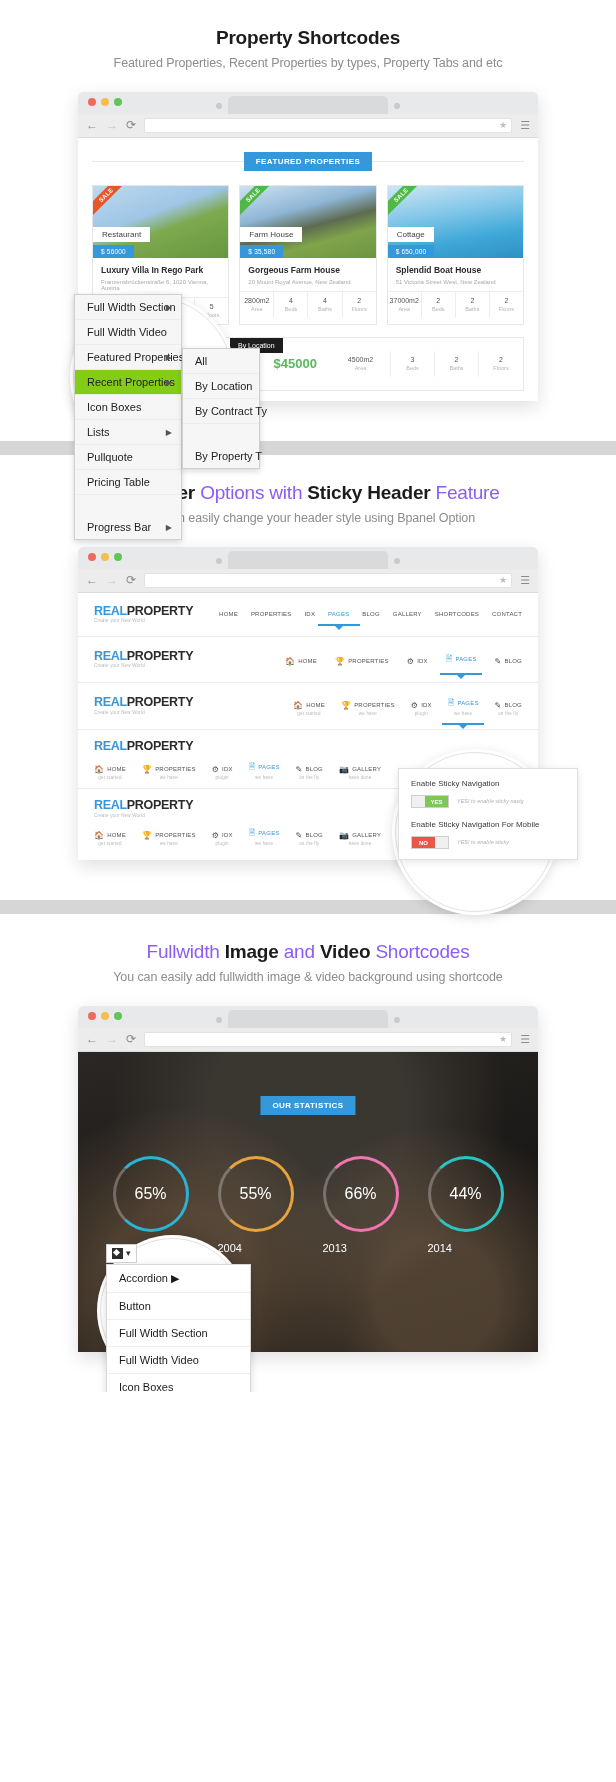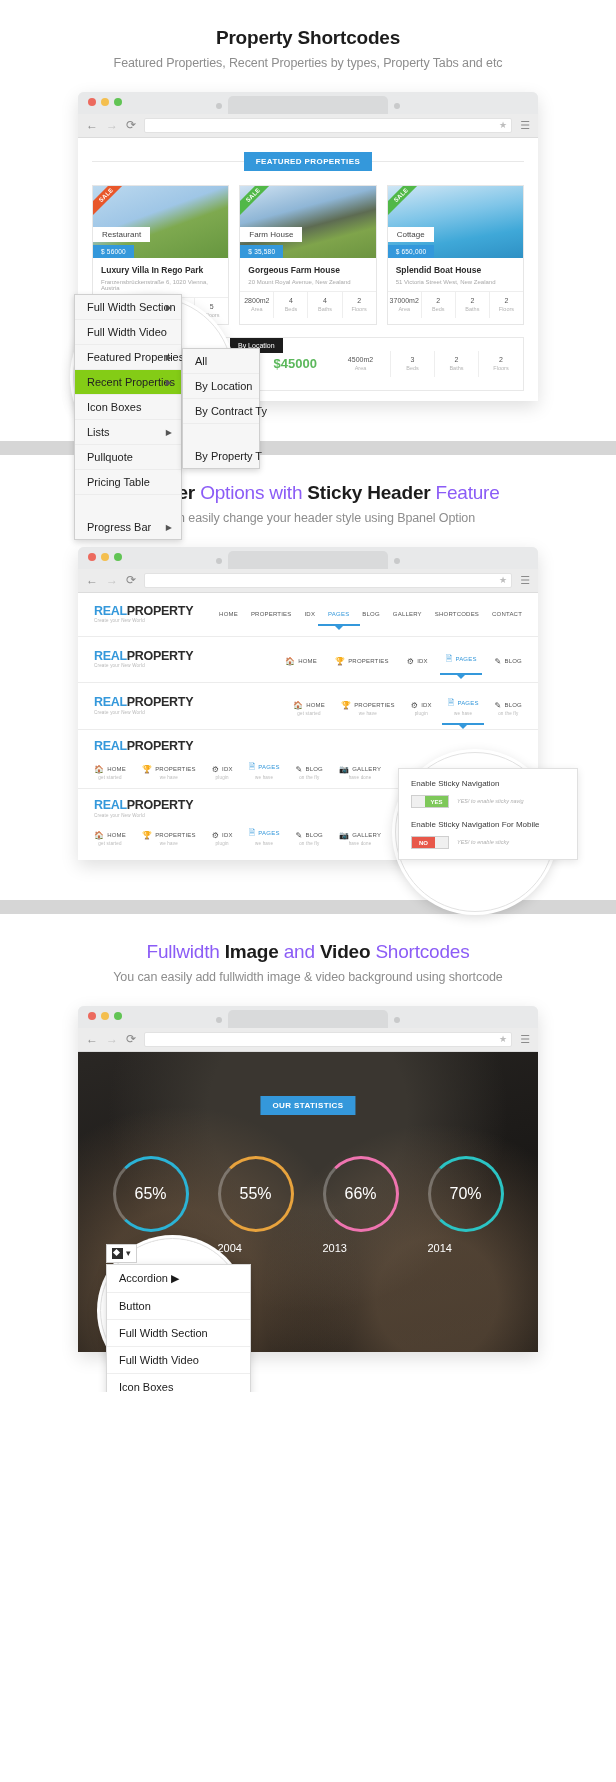--- a/index.html
+++ b/index.html
@@ -636,21 +636,21 @@
                 <div class="ring-lab">2004</div>
               </div>
               <div class="circ-wrap">
                 <div class="ring c2">
                     <span>66%</span>
                   </div>
                 <div class="ring-lab">2013</div>
               </div>
               <div class="circ-wrap">
                 <div class="ring c3">
-                    <span>70%</span>
+                    <span>44%</span>
                   </div>
                 <div class="ring-lab">2014</div>
               </div>
             </div>
           </div>
         </div>
       </div>
 
       <div class="mag" style="left:22px; top:232px; width:145px; height:145px;"></div>
 

